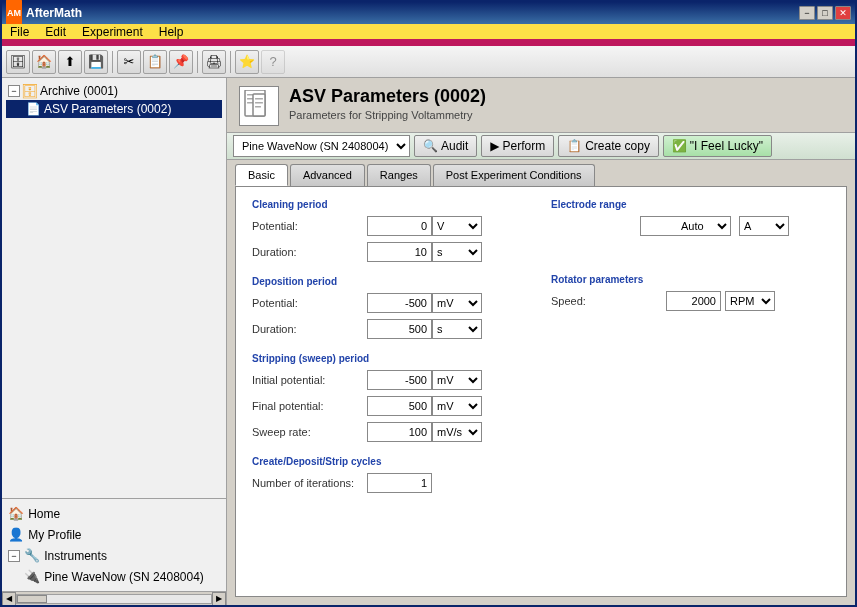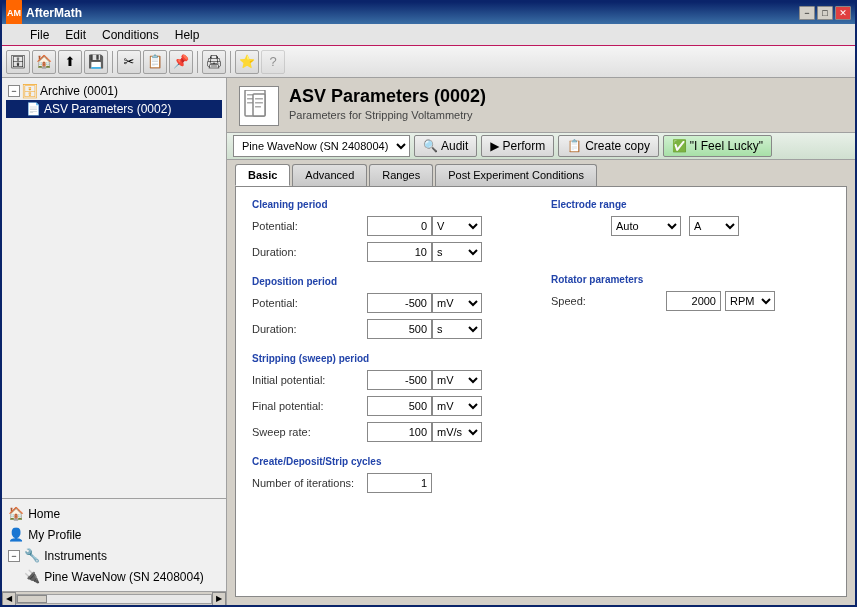--- a/index.html
+++ b/index.html
@@ -15,21 +15,21 @@
       height: 22px; display: flex; align-items: center; justify-content: space-between; padding: 0 4px; flex-shrink: 0;
     }
     .title-bar-left { display: flex; align-items: center; gap: 4px; color: white; font-weight: bold; font-size: 12px; }
     .title-icon { width: 16px; height: 29px; background: #ff6600; border-radius: 2px; display: flex; align-items: center; justify-content: center; color: white; font-size: 9px; font-weight: bold; }
     .title-controls { display: flex; gap: 2px; }
     .title-btn { width: 16px; height: 14px; background: #d4d0c8; border: 1px solid #888; display: flex; align-items: center; justify-content: center; font-size: 9px; cursor: pointer; border-radius: 1px; }
     .title-btn.close { background: #e04040; color: white; }
 
     
     .menu-bar {
-      background: #e5e5e5; height: 22px; display: flex; align-items: center; padding: 0 20px; border-bottom: 1px solid #be185d; flex-shrink: 0;
+      background: #fde047; height: 22px; display: flex; align-items: center; padding: 0 0; border-bottom: 7px solid #be185d; flex-shrink: 0;
     }
     .menu-item { padding: 2px 8px; cursor: pointer; font-size: 12px; }
 
     
     .toolbar {
       background: linear-gradient(to bottom, #f5f5f5, #e0e0e0); height: 32px; display: flex; align-items: center; padding: 0 4px; border-bottom: 1px solid #a0a0a0; gap: 2px; flex-shrink: 0;
     }
     .toolbar-btn { width: 24px; height: 24px; background: linear-gradient(to bottom, #f0f0f0, #d8d8d8); border: 1px solid #a0a0a0; display: flex; align-items: center; justify-content: center; cursor: pointer; font-size: 13px; border-radius: 2px; }
     .toolbar-sep { width: 1px; height: 22px; background: #a0a0a0; margin: 0 2px; }
 
@@ -69,21 +69,21 @@
     .action-btn {
       height: 22px; padding: 0 8px; background: linear-gradient(to bottom, #f0f0f0, #d8d8d8); border: 1px solid #888; cursor: pointer; display: flex; align-items: center; gap: 3px; font-size: 11px; border-radius: 2px;
     }
 
     
     .tabs { display: flex; padding: 4px 8px 0 8px; gap: 0; flex-shrink: 0; }
     .tab {
       padding: 4px 12px; border: 1px solid #888; border-bottom: none; background: linear-gradient(to bottom, #e0e0e0, #c8c8c8);
       cursor: pointer; font-size: 11px; border-radius: 3px 3px 0 0; margin-right: 2px;
     }
-    .tab.active { background: white; border-bottom: 1px solid white; z-index: 1; font-weight: bold; }
+    .tab.active { background: white; border-bottom: 1px solid white; z-index: 1; font-weight: normal; }
 
     
     .form-content {
       flex: 1; background: white; margin: 0 8px 8px 8px; border: 1px solid #888; overflow-y: auto; padding: 10px 16px;
       display: grid; grid-template-columns: 1fr 1fr; gap: 0 20px;
     }
 
     .form-left { display: flex; flex-direction: column; gap: 0; }
     .form-right { display: flex; flex-direction: column; gap: 0; }
 
@@ -120,21 +120,21 @@
     <div class="title-controls">
       <div class="title-btn">−</div>
       <div class="title-btn">□</div>
       <div class="title-btn close">✕</div>
     </div>
   </div>
 
   <div class="menu-bar">
     <span class="menu-item">File</span>
     <span class="menu-item">Edit</span>
-    <span class="menu-item">Conditions</span>
+    <span class="menu-item">Experiment</span>
     <span class="menu-item">Help</span>
   </div>
 
   <div class="toolbar">
     <div class="toolbar-btn">🗄</div>
     <div class="toolbar-btn">🏠</div>
     <div class="toolbar-btn">⬆</div>
     <div class="toolbar-btn">💾</div>
     <div class="toolbar-sep"></div>
     <div class="toolbar-btn">✂</div>
@@ -308,21 +308,21 @@
           <div class="field-row">
             <span class="field-label">Number of iterations:</span>
             <input class="field-input" type="text" value="1" style="">
           </div>
         </div>
 
         <div class="form-right">
 
           <div class="section-title">Electrode range</div>
           <div class="electrode-row">
-            <select class="field-select-wide" style="margin-left: 60px;">
+            <select class="field-select-wide" style="margin-left: 89px; padding-left: 36px;">
               <option>Auto</option><option>1mA</option><option>100μA</option>
             </select>
             <select class="field-select" style="margin-left:4px;">
               <option>A</option><option>mA</option><option>μA</option>
             </select>
           </div>
 
           <div class="section-title" style="margin-top: 32px;">Rotator parameters</div>
           <div class="rotator-row">
             <span class="field-label">Speed:</span>

